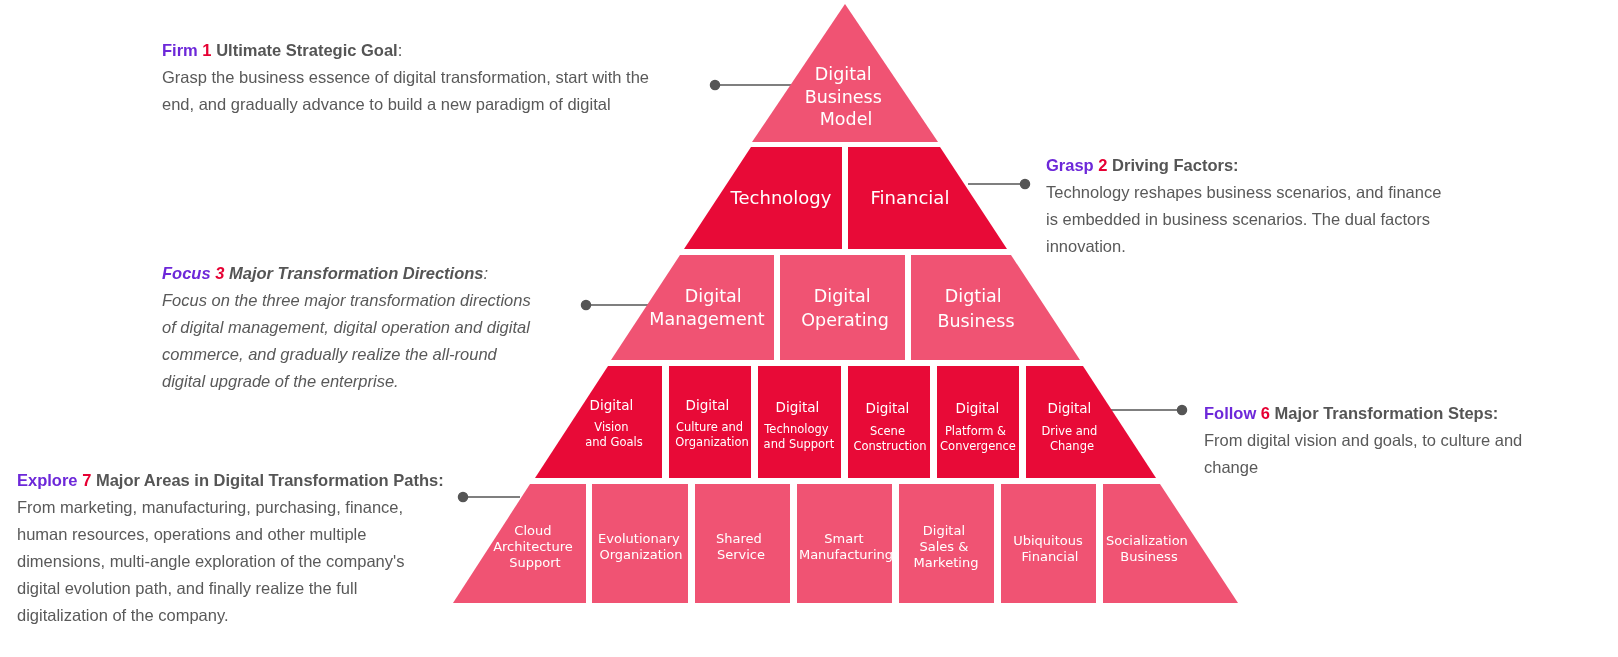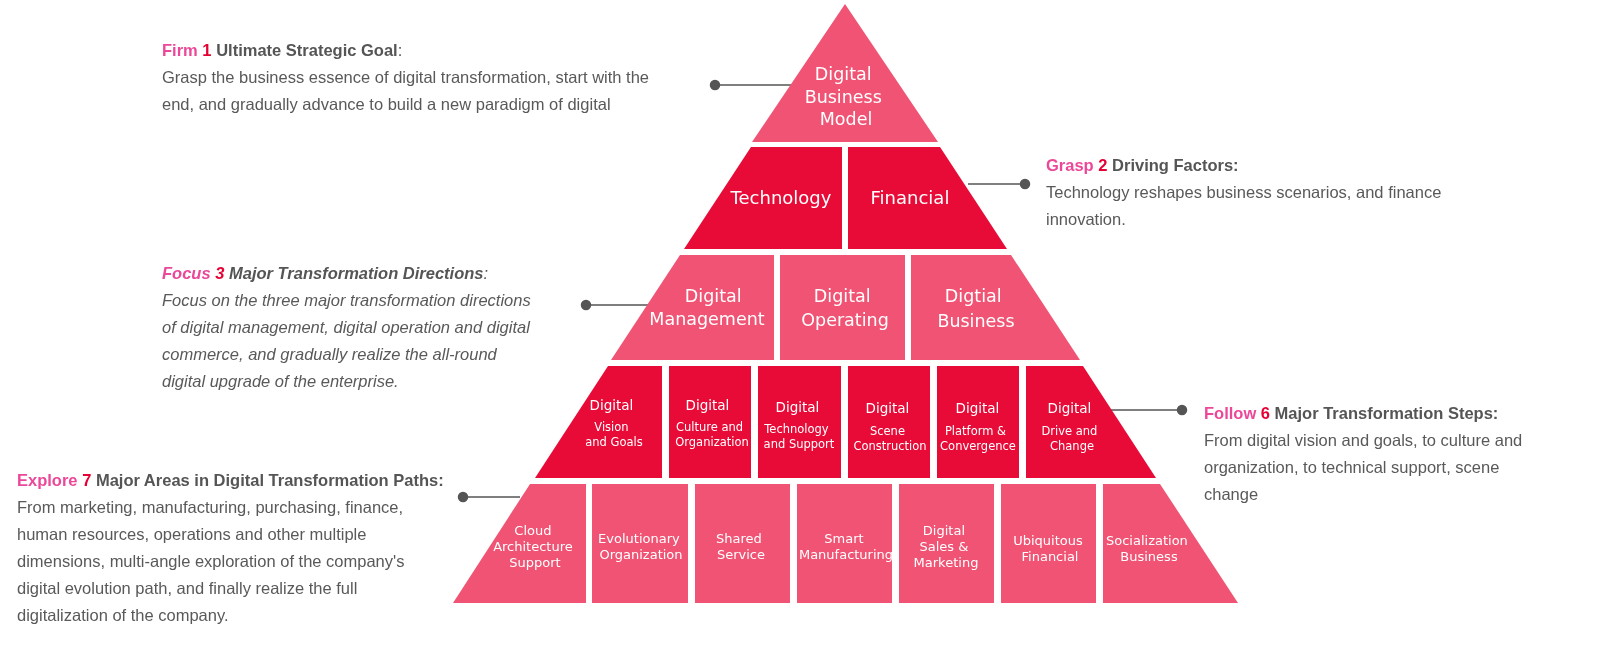--- a/index.html
+++ b/index.html
@@ -2,21 +2,21 @@
 <html><head>
 <meta charset="utf-8">
 <style>
   html, body { margin: 0; padding: 0; background: #ffffff; }
   body { width: 1618px; height: 657px; position: relative; overflow: hidden;
          font-family: "Liberation Sans", "DejaVu Sans", sans-serif; }
   .pyramid { position: absolute; left: 0; top: 0; width: 1618px; height: 657px; }
   .cell-text { font-family: "DejaVu Sans", "Liberation Sans", sans-serif; fill: #ffffff; text-anchor: middle; }
   .note { position: absolute; color: #595959; font-size: 16.5px; line-height: 27px; }
   .note .head { font-weight: bold; color: #555555; }
-  .note .head .verb { color: #ec4899; }
+  .note .head .verb { color: #6d28d9; }
   .note .head .num { color: #e60033; }
   .note .head .colon-light { font-weight: normal; }
   .note p { margin: 0; }
 </style>
 </head>
 <body>
 
 <svg class="pyramid" viewBox="0 0 1618 657" xmlns="http://www.w3.org/2000/svg">
 
   <g stroke="#555555" stroke-width="1.5" fill="#555555">
@@ -160,35 +160,35 @@
 
 <div class="note" style="left:162px; top:37px; width:540px;">
   <p class="head"><span class="verb">Firm</span> <span class="num">1</span><span> Ultimate Strategic Goal</span><span class="colon-light">:</span></p>
   <p>Grasp the business essence of digital transformation, start with the</p>
   <p>end, and gradually advance to build a new paradigm of digital</p>
 </div>
 
 <div class="note" style="left:1046px; top:152px; width:440px;">
   <p class="head"><span class="verb">Grasp</span> <span class="num">2</span><span> Driving Factors:</span></p>
   <p>Technology reshapes business scenarios, and finance</p>
+  <p>is embedded in business scenarios. The dual factors</p>
   <p>innovation.</p>
 </div>
 
 <div class="note" style="left:162px; top:260px; width:440px;font-style:italic;">
   <p class="head"><span class="verb">Focus</span> <span class="num">3</span><span> Major Transformation Directions</span><span class="colon-light">:</span></p>
   <p>Focus on the three major transformation directions</p>
   <p>of digital management, digital operation and digital</p>
   <p>commerce, and gradually realize the all-round</p>
   <p>digital upgrade of the enterprise.</p>
 </div>
 
 <div class="note" style="left:1204px; top:400px; width:410px;">
   <p class="head"><span class="verb">Follow</span> <span class="num">6</span><span> Major Transformation Steps:</span></p>
   <p>From digital vision and goals, to culture and</p>
-  <p>organization, to technical support, scene</p>
   <p>change</p>
 </div>
 
 <div class="note" style="left:17px; top:467px; width:470px;">
   <p class="head"><span class="verb">Explore</span> <span class="num">7</span><span> Major Areas in Digital Transformation Paths:</span></p>
   <p>From marketing, manufacturing, purchasing, finance,</p>
   <p>human resources, operations and other multiple</p>
   <p>dimensions, multi-angle exploration of the company's</p>
   <p>digital evolution path, and finally realize the full</p>
   <p>digitalization of the company.</p>

